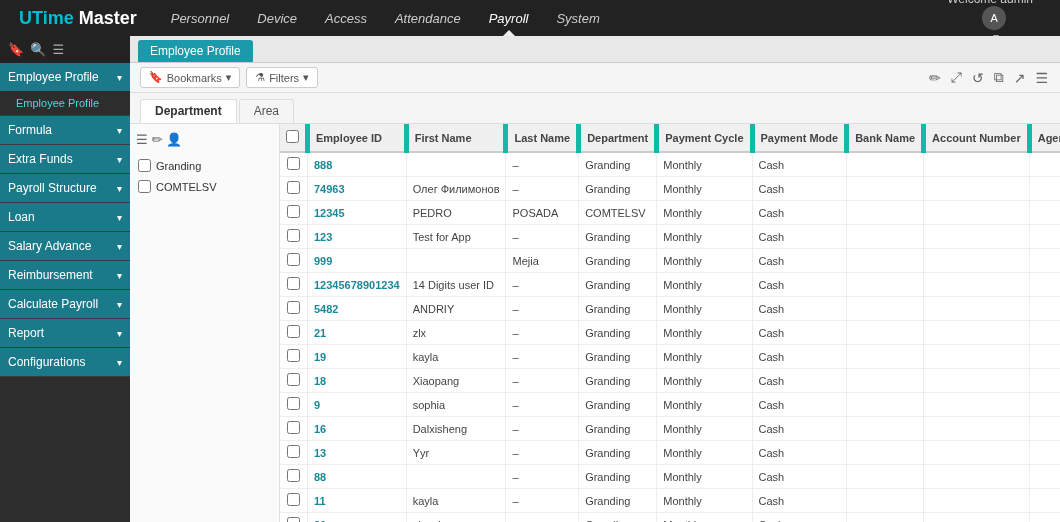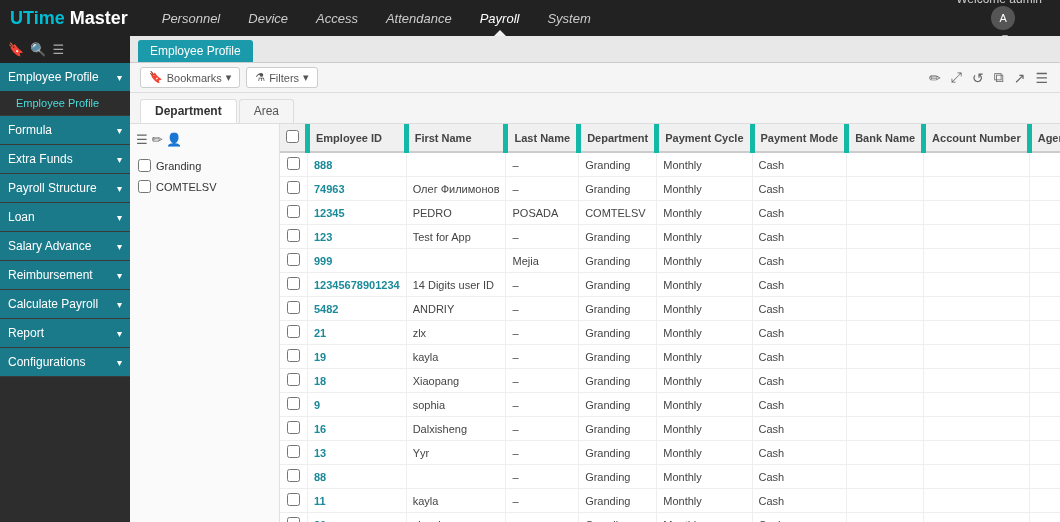--- a/index.html
+++ b/index.html
@@ -4,21 +4,21 @@
   <style>
     * { box-sizing: border-box; margin: 0; padding: 0; }
     body { font-family: Arial, sans-serif; font-size: 12px; background: #f0f0f0; color: #333; }
 
     
     .top-nav {
       background: #222;
       display: flex;
       align-items: center;
       height: 36px;
-      padding: 0 10px;
+      padding: 0 19px;
     }
     .logo {
       font-size: 18px;
       font-weight: bold;
       margin-right: 20px;
       white-space: nowrap;
     }
     .logo span:first-child { color: #00bcd4; }
     .logo span:last-child { color: #fff; }
     .nav-items {

